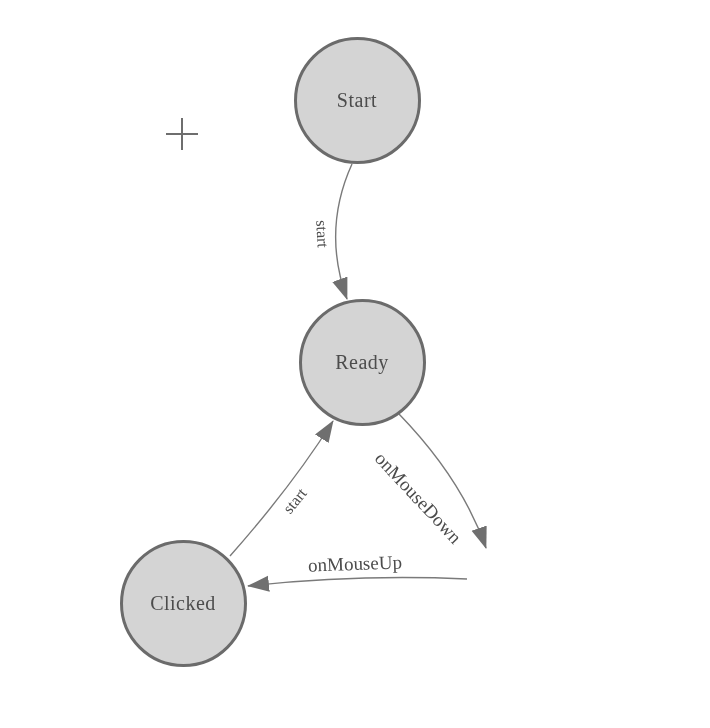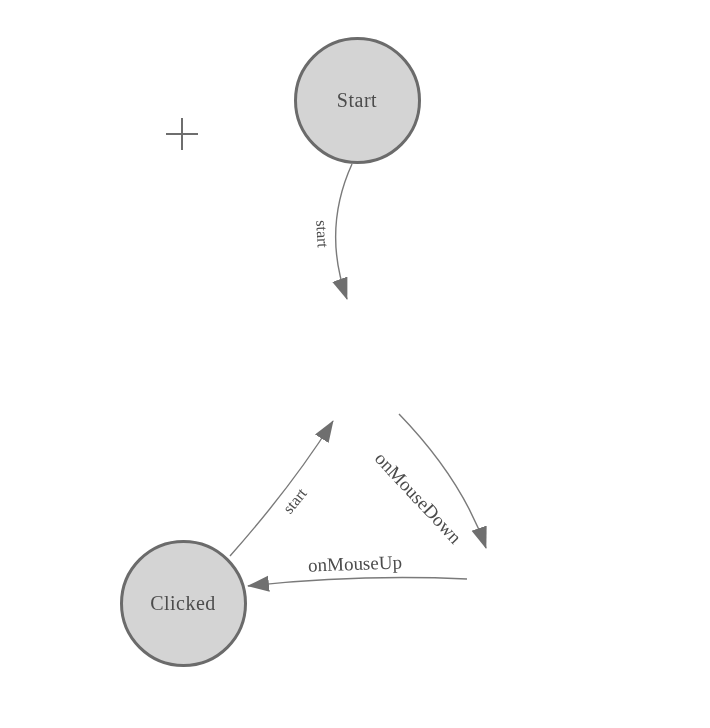--- a/index.html
+++ b/index.html
@@ -74,20 +74,23 @@
     <path class="edge" d="M352 164 Q322 230 347 299" marker-end="url(#arrow)"></path>
     <path class="edge" d="M399 414 Q462 479 486 548" marker-end="url(#arrow)"></path>
     <path class="edge" d="M467 579 Q357 574 248 586" marker-end="url(#arrow)"></path>
     <path class="edge" d="M230 556 Q292 486 333 421" marker-end="url(#arrow)"></path>
   </svg>
 
   <div class="node" style="left:293.5px;top:36.5px;">
     <span class="node-label">Start</span>
   </div>
 
+  <div class="node" style="left:298.5px;top:298.5px;">
+    <span class="node-label">Ready</span>
+  </div>
 
   <div class="node" style="left:119.5px;top:539.5px;">
     <span class="node-label">Clicked</span>
   </div>
 
 
   <span class="edge-label small" style="left:322px;top:234px;--r:87deg;">start</span>
 
   <span class="edge-label" style="left:418px;top:498px;--r:47deg;">onMouseDown</span>
 

